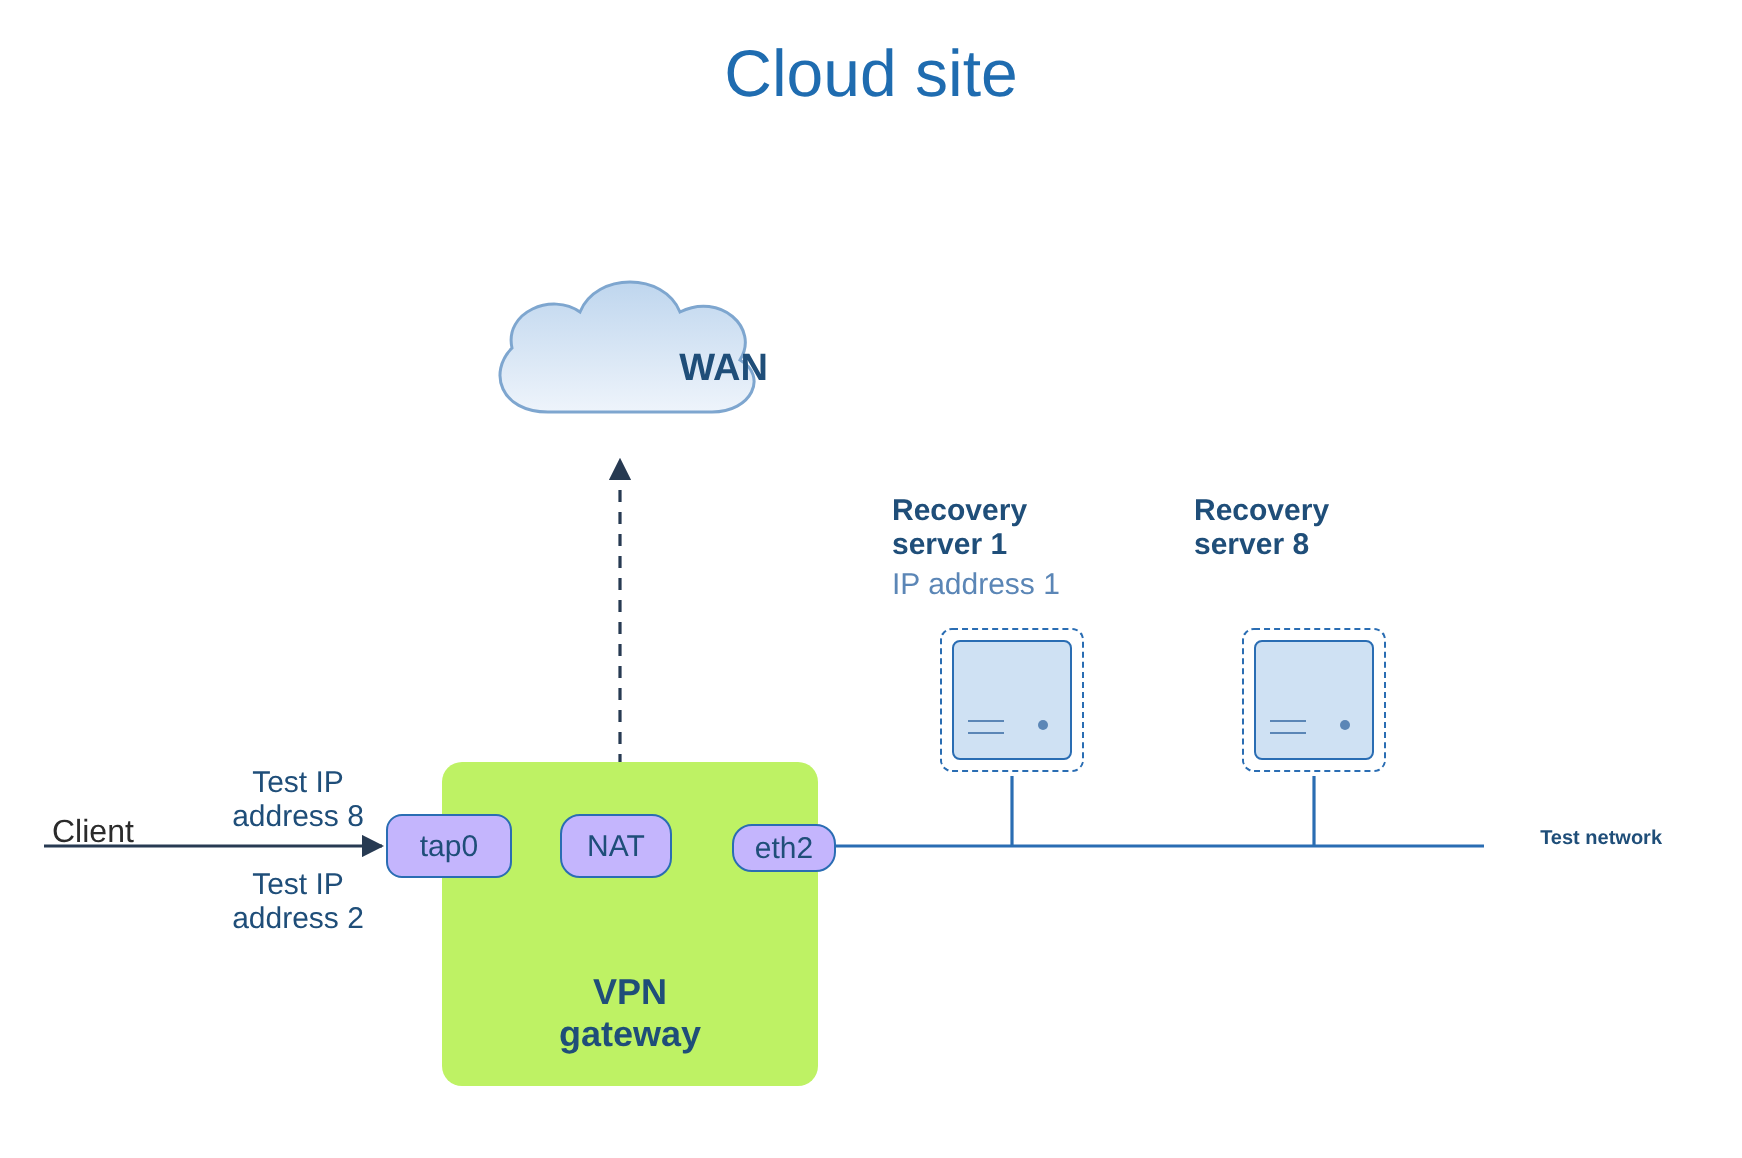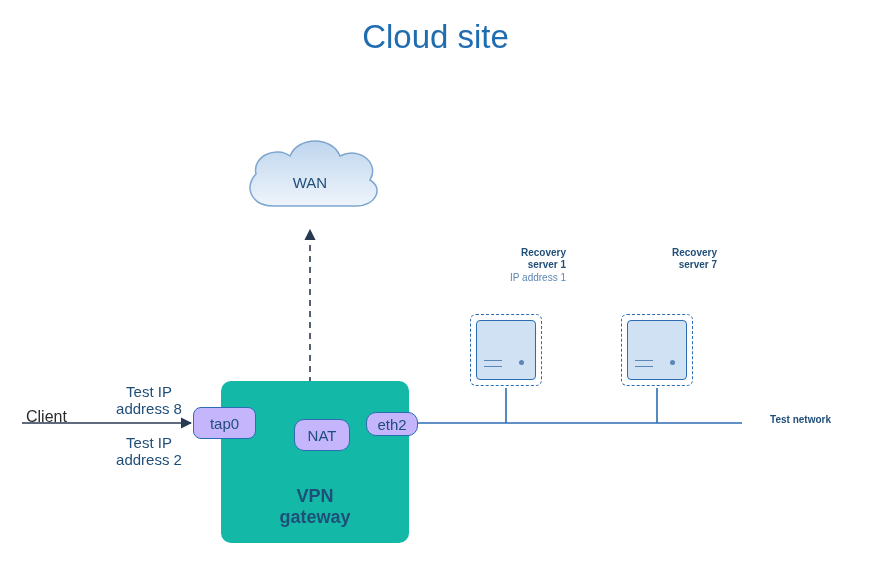--- a/index.html
+++ b/index.html
@@ -30,34 +30,34 @@
     left: 236px;
     top: 128px;
     width: 148px;
     height: 95px;
   }
   .cloud svg { width: 148px; height: 95px; display: block; }
   .cloud-label {
     position: absolute;
     left: 0; right: 0;
     top: 46px;
-    text-align: center;
-    font-weight: 400;
-    font-size: 15px;
+    text-align: right;
+    font-weight: 700;
+    font-size: 19px;
     color: #1f4e79;
   }
 
   
   .vpn {
     position: absolute;
     left: 221px;
     top: 381px;
     width: 188px;
     height: 162px;
-    background: #14b8a6;
+    background: #bef264;
     border-radius: 10px;
   }
   .vpn-text {
     position: absolute;
     left: 0; right: 0;
     bottom: 14px;
     text-align: center;
     font-weight: 700;
     font-size: 18px;
     color: #1f4e79;
@@ -71,21 +71,21 @@
     border-radius: 10px;
     color: #1f4e79;
     font-size: 15px;
     text-align: center;
     display: flex;
     align-items: center;
     justify-content: center;
     padding: 0 2px;
   }
   .tap0 { left: 193px; top: 407px; width: 57px; height: 30px; border-radius: 8px; }
-  .nat  { left: 294px; top: 407px; width: 50px; height: 30px; margin-top: 12px; }
+  .nat  { left: 280px; top: 407px; width: 50px; height: 30px; }
   .eth2 { left: 366px; top: 412px; width: 46px; height: 22px; border-radius: 10px; }
 
   .client { position: absolute; left: 26px; top: 408px; font-size: 16px; color: #2b2b2b; }
   .tip1   { position: absolute; left: 109px; top: 384px; font-size: 15px; color: #1f4e79; text-align: center; line-height: 1.1; width: 80px; }
   .tip2   { position: absolute; left: 109px; top: 435px; font-size: 15px; color: #1f4e79; text-align: center; line-height: 1.1; width: 80px; }
   .testnet{ position: absolute; right: 40px; top: 414px; font-size: 10px; color: #1f4e79; font-weight: 700; }
 
   
   .srv {
     position: absolute;
@@ -102,21 +102,21 @@
   .srv .solid {
     position: absolute; left: 6px; top: 6px; right: 6px; bottom: 6px;
     background: #cfe1f3;
     border: 1.5px solid #2a6db3;
     border-radius: 4px;
   }
   .srv .line1 { position:absolute; left:14px; right:40px; top:46px; height:0; border-top:1.5px solid #5b86b6; }
   .srv .line2 { position:absolute; left:14px; right:40px; top:52px; height:0; border-top:1.5px solid #5b86b6; }
   .srv .dot   { position:absolute; right:18px; top:46px; width:5px; height:5px; background:#5b86b6; border-radius:50%; }
 
-  .srv-label { position:absolute; width:120px; text-align:right; font-size:10px; color:#1f4e79; }
+  .srv-label { position:absolute; width:120px; text-align:left; font-size:15px; color:#1f4e79; }
   .srv-label .hdr { font-weight:700; display:block; line-height:1.15; }
   .srv-label .sub { color:#5b86b6; display:block; margin-top:2px; }
   .lbl1 { left: 446px; top: 247px; }
   .lbl2 { left: 597px; top: 247px; }
 
   
   .wires { position:absolute; left:0; top:0; width:871px; height:579px; pointer-events:none; }
 </style>
 </head>
 <body>
@@ -199,21 +199,21 @@
   </div>
   <div class="srv srv1">
     <div class="dash"></div>
       <div class="solid"></div>
     <div class="line1"></div>
       <div class="line2"></div>
       <div class="dot"></div>
   </div>
 
   <div class="srv-label lbl2">
-    <span class="hdr"><span>Recovery</span><br><span>server 7</span></span>
+    <span class="hdr"><span>Recovery</span><br><span>server 8</span></span>
   </div>
   <div class="srv srv2">
     <div class="dash"></div>
       <div class="solid"></div>
     <div class="line1"></div>
       <div class="line2"></div>
       <div class="dot"></div>
   </div>
 
 </div>

